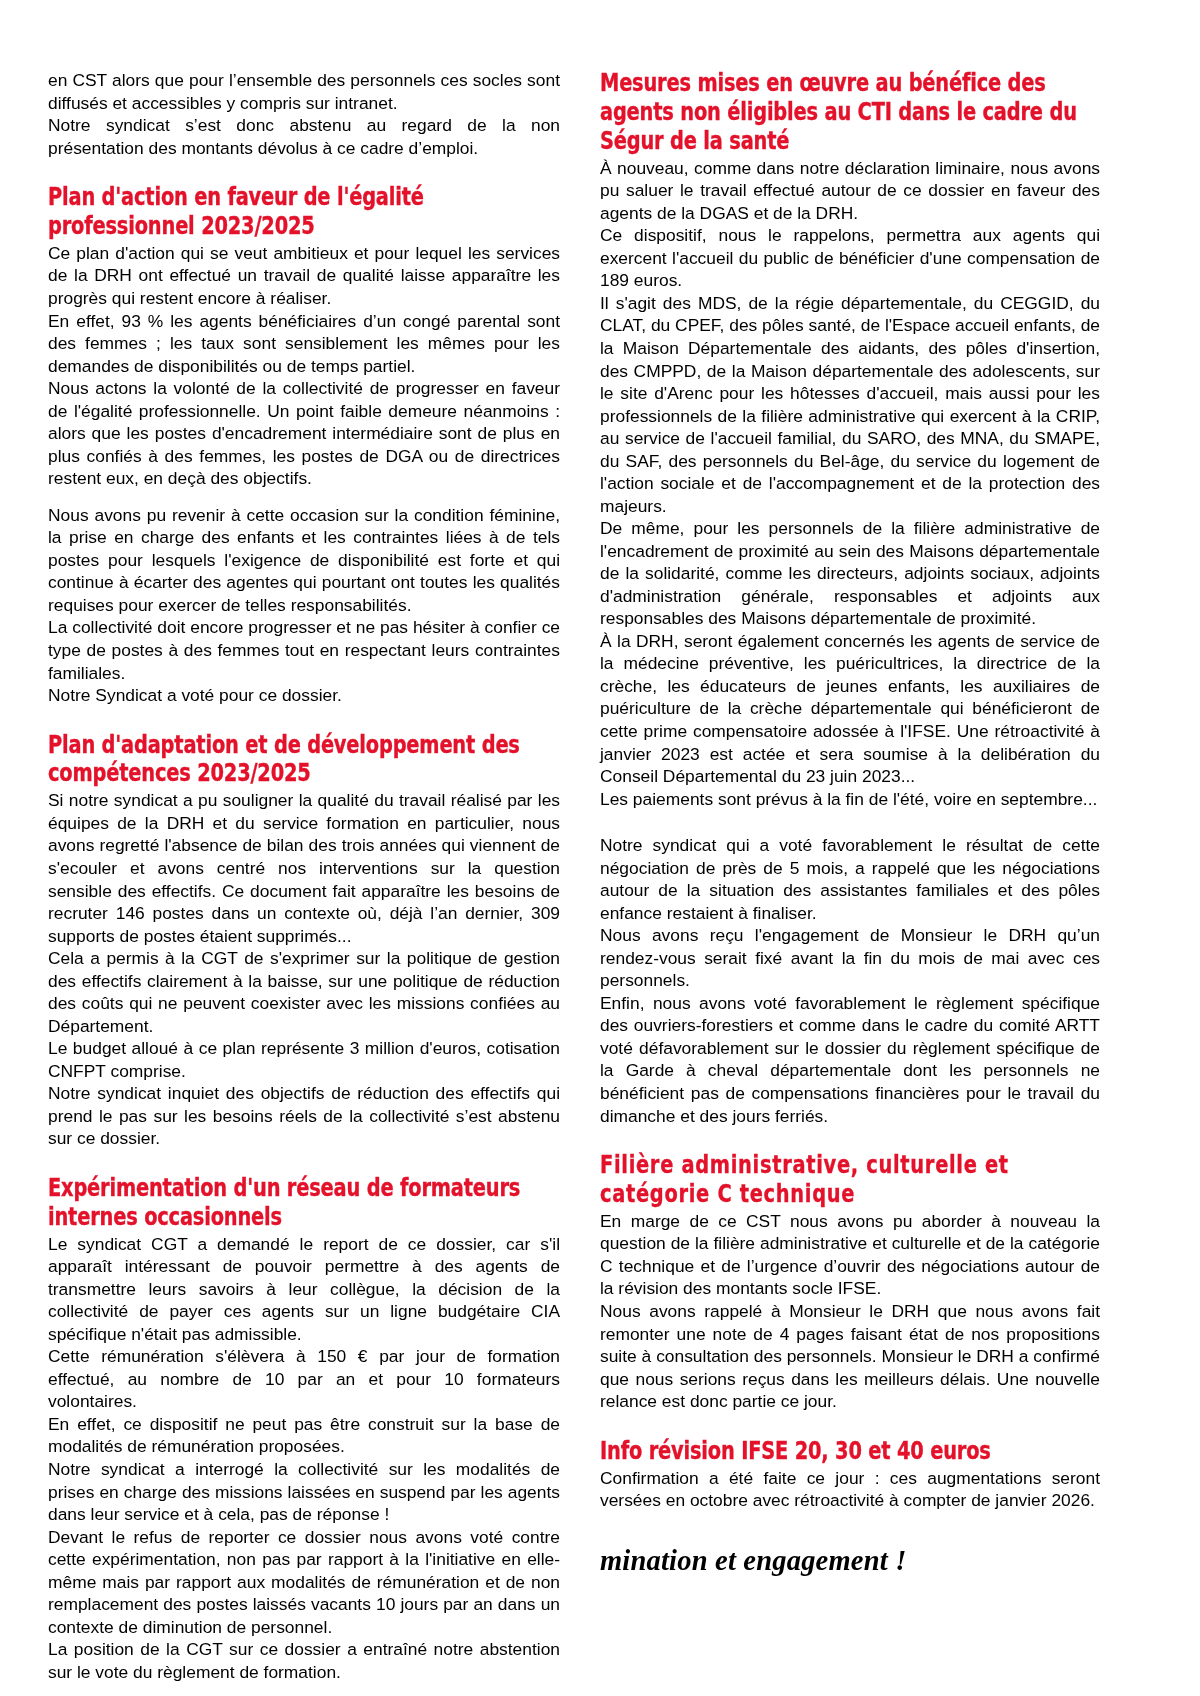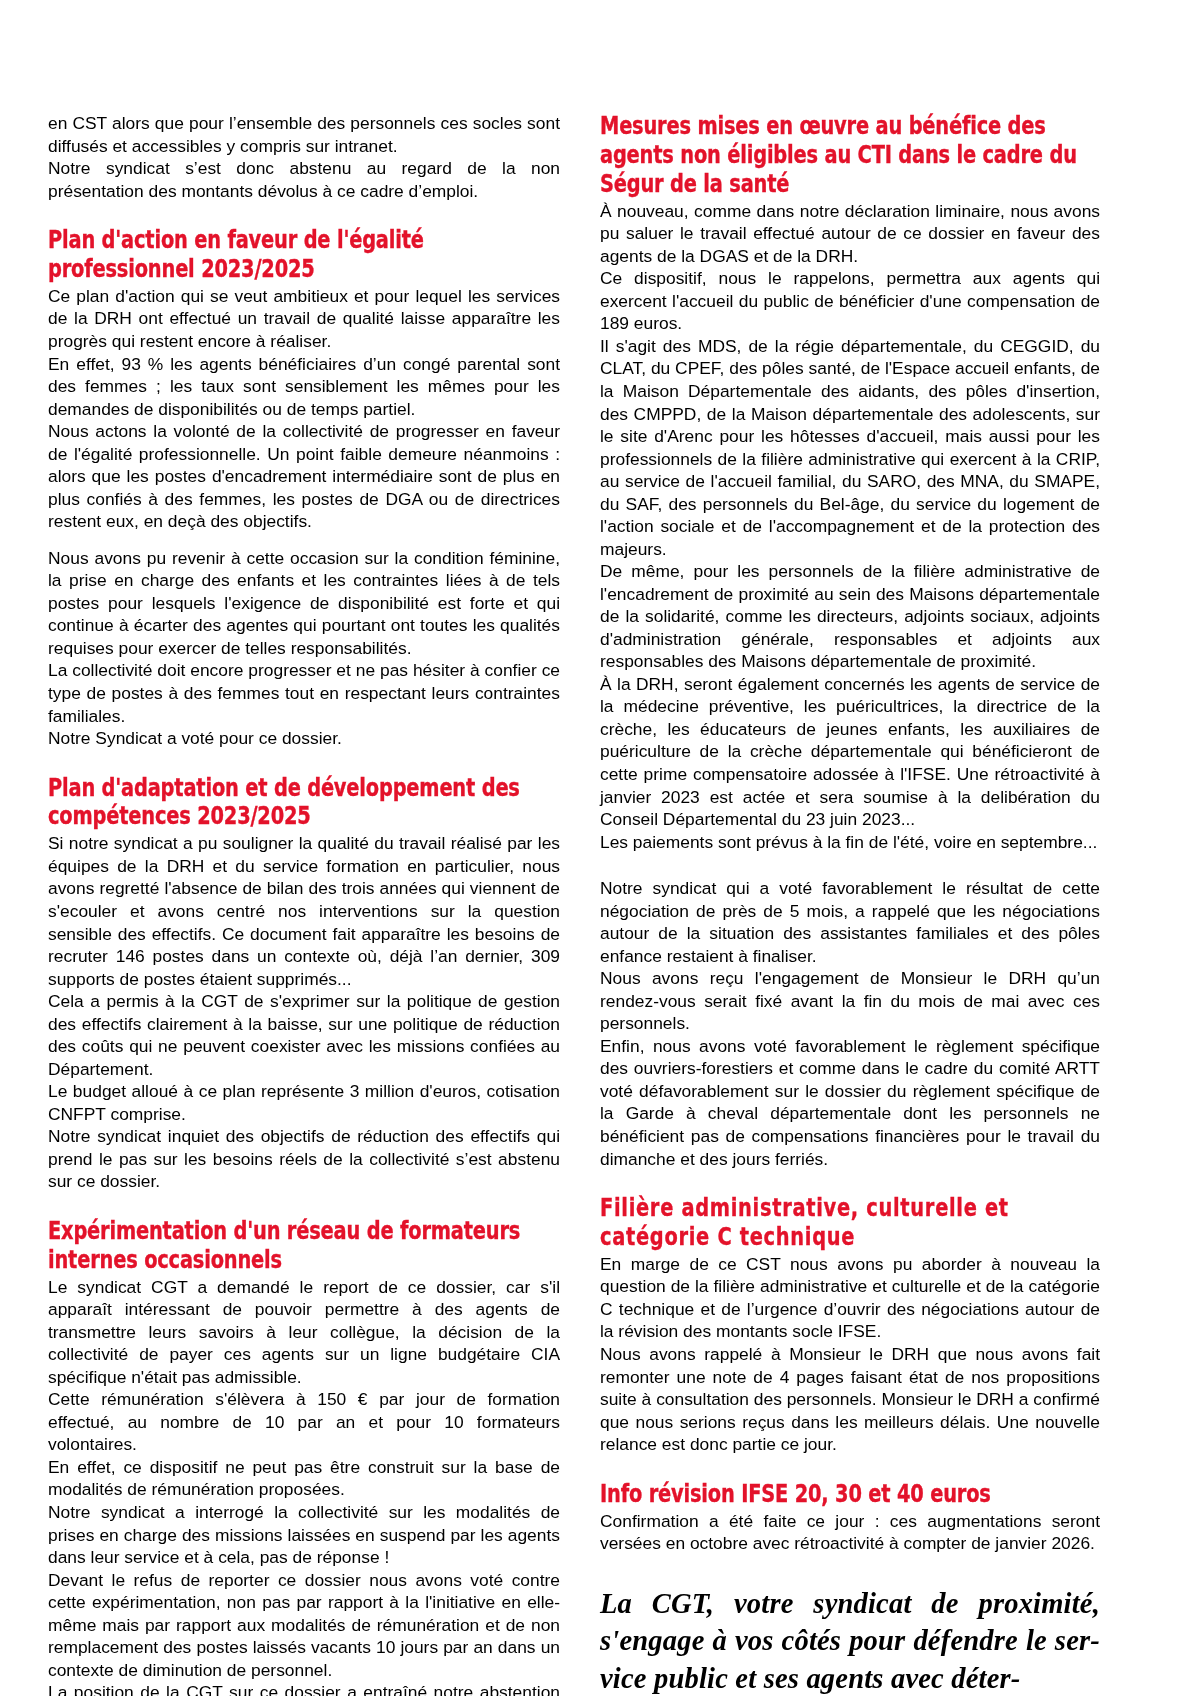--- a/index.html
+++ b/index.html
@@ -12,21 +12,21 @@
     width: 1200px;
     height: 1696px;
     font-family: "Liberation Sans", sans-serif;
     color: #000000;
     overflow: hidden;
   }
   .page {
     width: 1200px;
     height: 1696px;
     position: relative;
-    padding: 112px 48px 40px 48px;
+    padding: 69px 48px 40px 48px;
   }
   .columns {
     display: flex;
     gap: 40px;
     align-items: flex-start;
   }
   .col {
     width: 512px;
     flex: 0 0 512px;
   }
@@ -117,19 +117,18 @@
       <h2 class="redhead tracked">Filière administrative, culturelle et catégorie C technique</h2>
       <p class="body">En marge de ce CST nous avons pu aborder à nouveau la question de la filière administrative et culturelle et de la catégorie C technique et de l’urgence d’ouvrir des négociations autour de la révision des montants socle IFSE.<br>Nous avons rappelé à Monsieur le DRH que nous avons fait remonter une note de 4 pages faisant état de nos propositions suite à consultation des personnels. Monsieur le DRH a confirmé que nous serions reçus dans les meilleurs délais. Une nouvelle relance est donc partie ce jour.</p>
 
       <div class="gap-md"></div>
 
       <h2 class="redhead">Info révision IFSE 20, 30 et 40 euros</h2>
       <p class="body">Confirmation a été faite ce jour : ces augmentations seront versées en octobre avec rétroactivité à compter de janvier 2026.</p>
 
       <div class="gap-lg"></div>
 
-      <p class="slogan">La CGT, votre syndicat de proximité, s'engage à vos côtés pour défendre le ser-vice public et ses agents avec déter-</p>
       <p class="slogan slogan-last">mination et engagement !</p>
 
     </div>
 
   </div>
 </div>
 
 </body></html>

